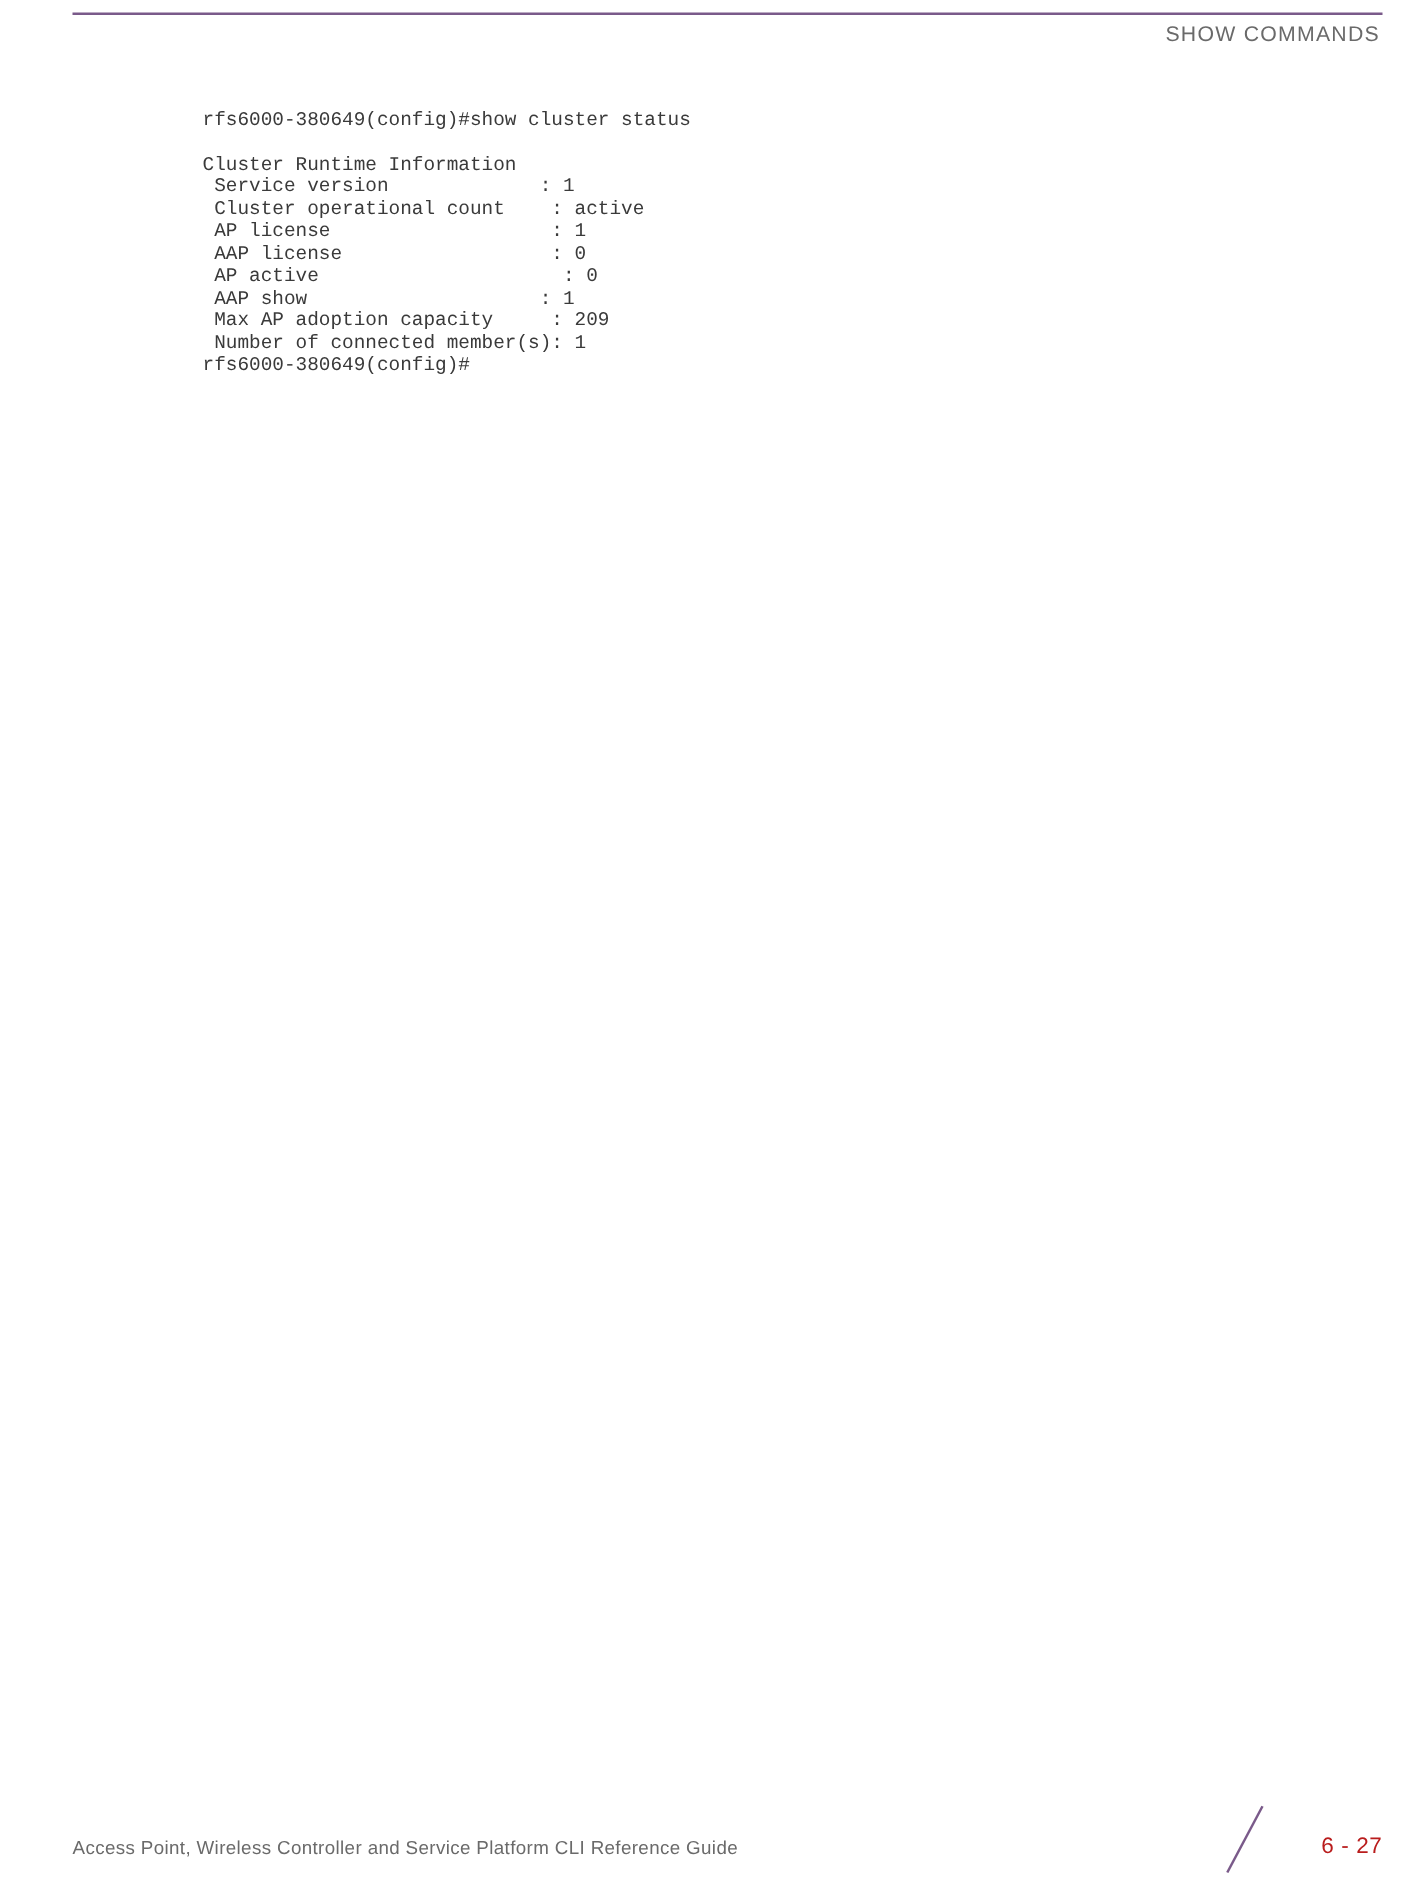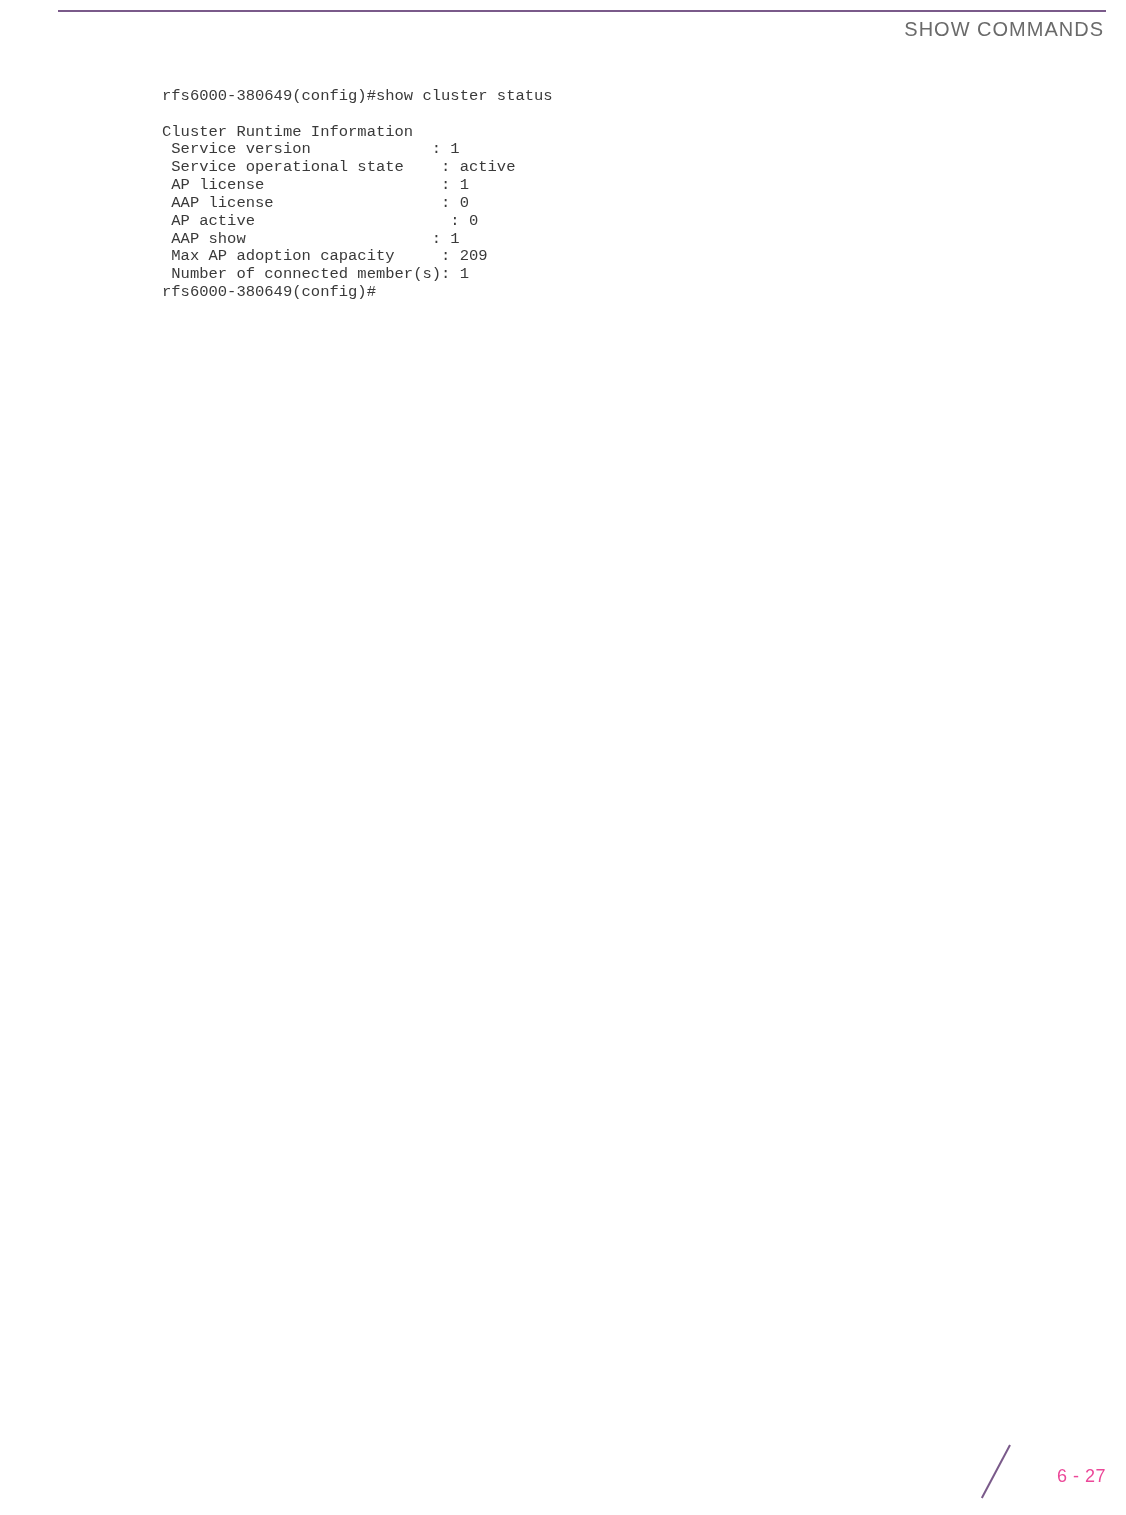--- a/index.html
+++ b/index.html
@@ -19,21 +19,21 @@
       top: 10px;
       left: 58px;
       right: 20px;
       height: 2px;
       background: #7a5a8a;
     }
     .header-title {
       position: absolute;
       top: 18px;
       right: 22px;
-      font-size: 20px;
+      font-size: 17px;
       letter-spacing: 1px;
       color: #6a6a6a;
       font-weight: 400;
     }
     .cli-block {
       position: absolute;
       top: 88px;
       left: 162px;
       font-family: "Courier New", Courier, monospace;
       font-size: 15.5px;
@@ -72,40 +72,41 @@
       height: 60px;
       background: #7a5a8a;
       transform: rotate(28deg);
       transform-origin: top center;
     }
     .footer-pagenum {
       position: absolute;
       bottom: 0;
       right: 0;
       font-size: 18px;
-      color: #ec4899;
+      color: #b91c1c;
       letter-spacing: 0.5px;
       margin-left: 24px;
     }
   </style>
 </head>
 <body>
 
 <div class="header-rule"></div>
 <div class="header-title">SHOW COMMANDS</div>
 
 <pre class="cli-block"><span>rfs6000-380649(config)#show cluster status</span>
 <span></span>
 <span>Cluster Runtime Information</span>
 <span> Service version             </span>: <span>1</span>
-<span> Service operational state    </span>: <span>active</span>
+<span> Cluster operational count    </span>: <span>active</span>
 <span> AP license                   </span>: <span>1</span>
 <span> AAP license                  </span>: <span>0</span>
 <span> AP active                     </span>: <span>0</span>
 <span> AAP show                    </span>: <span>1</span>
 <span> Max AP adoption capacity     </span>: <span>209</span>
 <span> Number of connected member(s)</span>: <span>1</span>
 <span>rfs6000-380649(config)#</span></pre>
 
 <div class="footer">
+  <div class="footer-title">Access Point, Wireless Controller and Service Platform CLI Reference Guide</div>
   <div class="footer-slash"></div>
   <div class="footer-pagenum">6 - 27</div>
 </div>
 
 </body></html>

